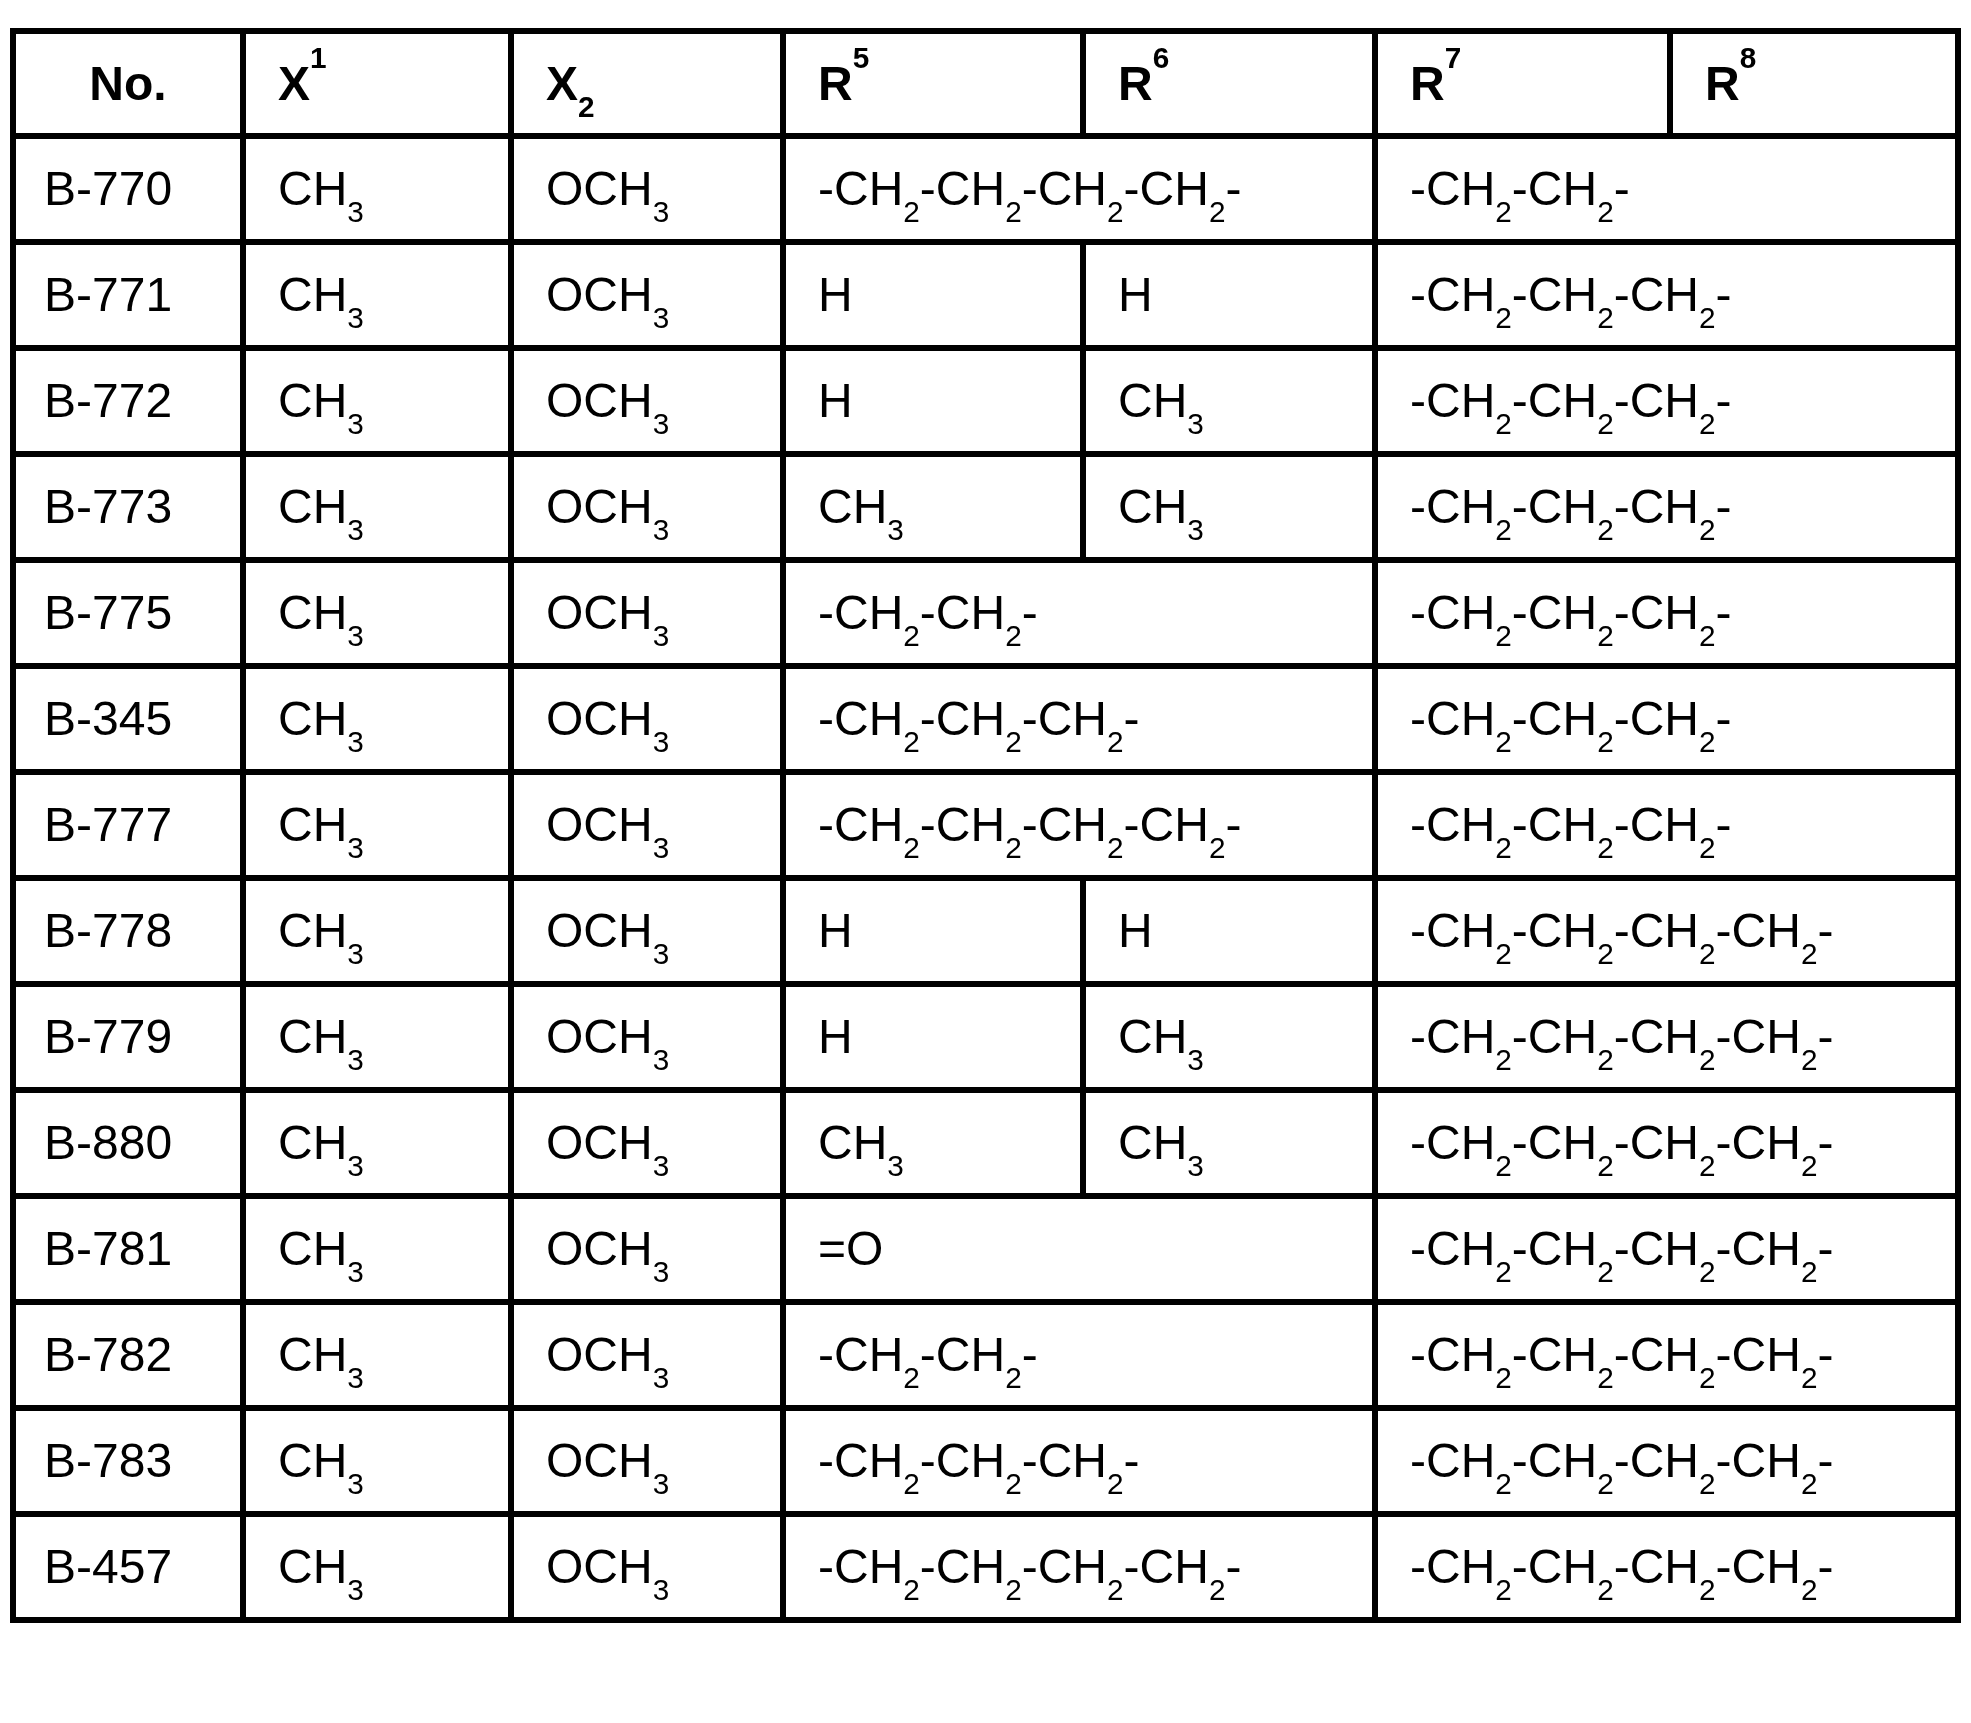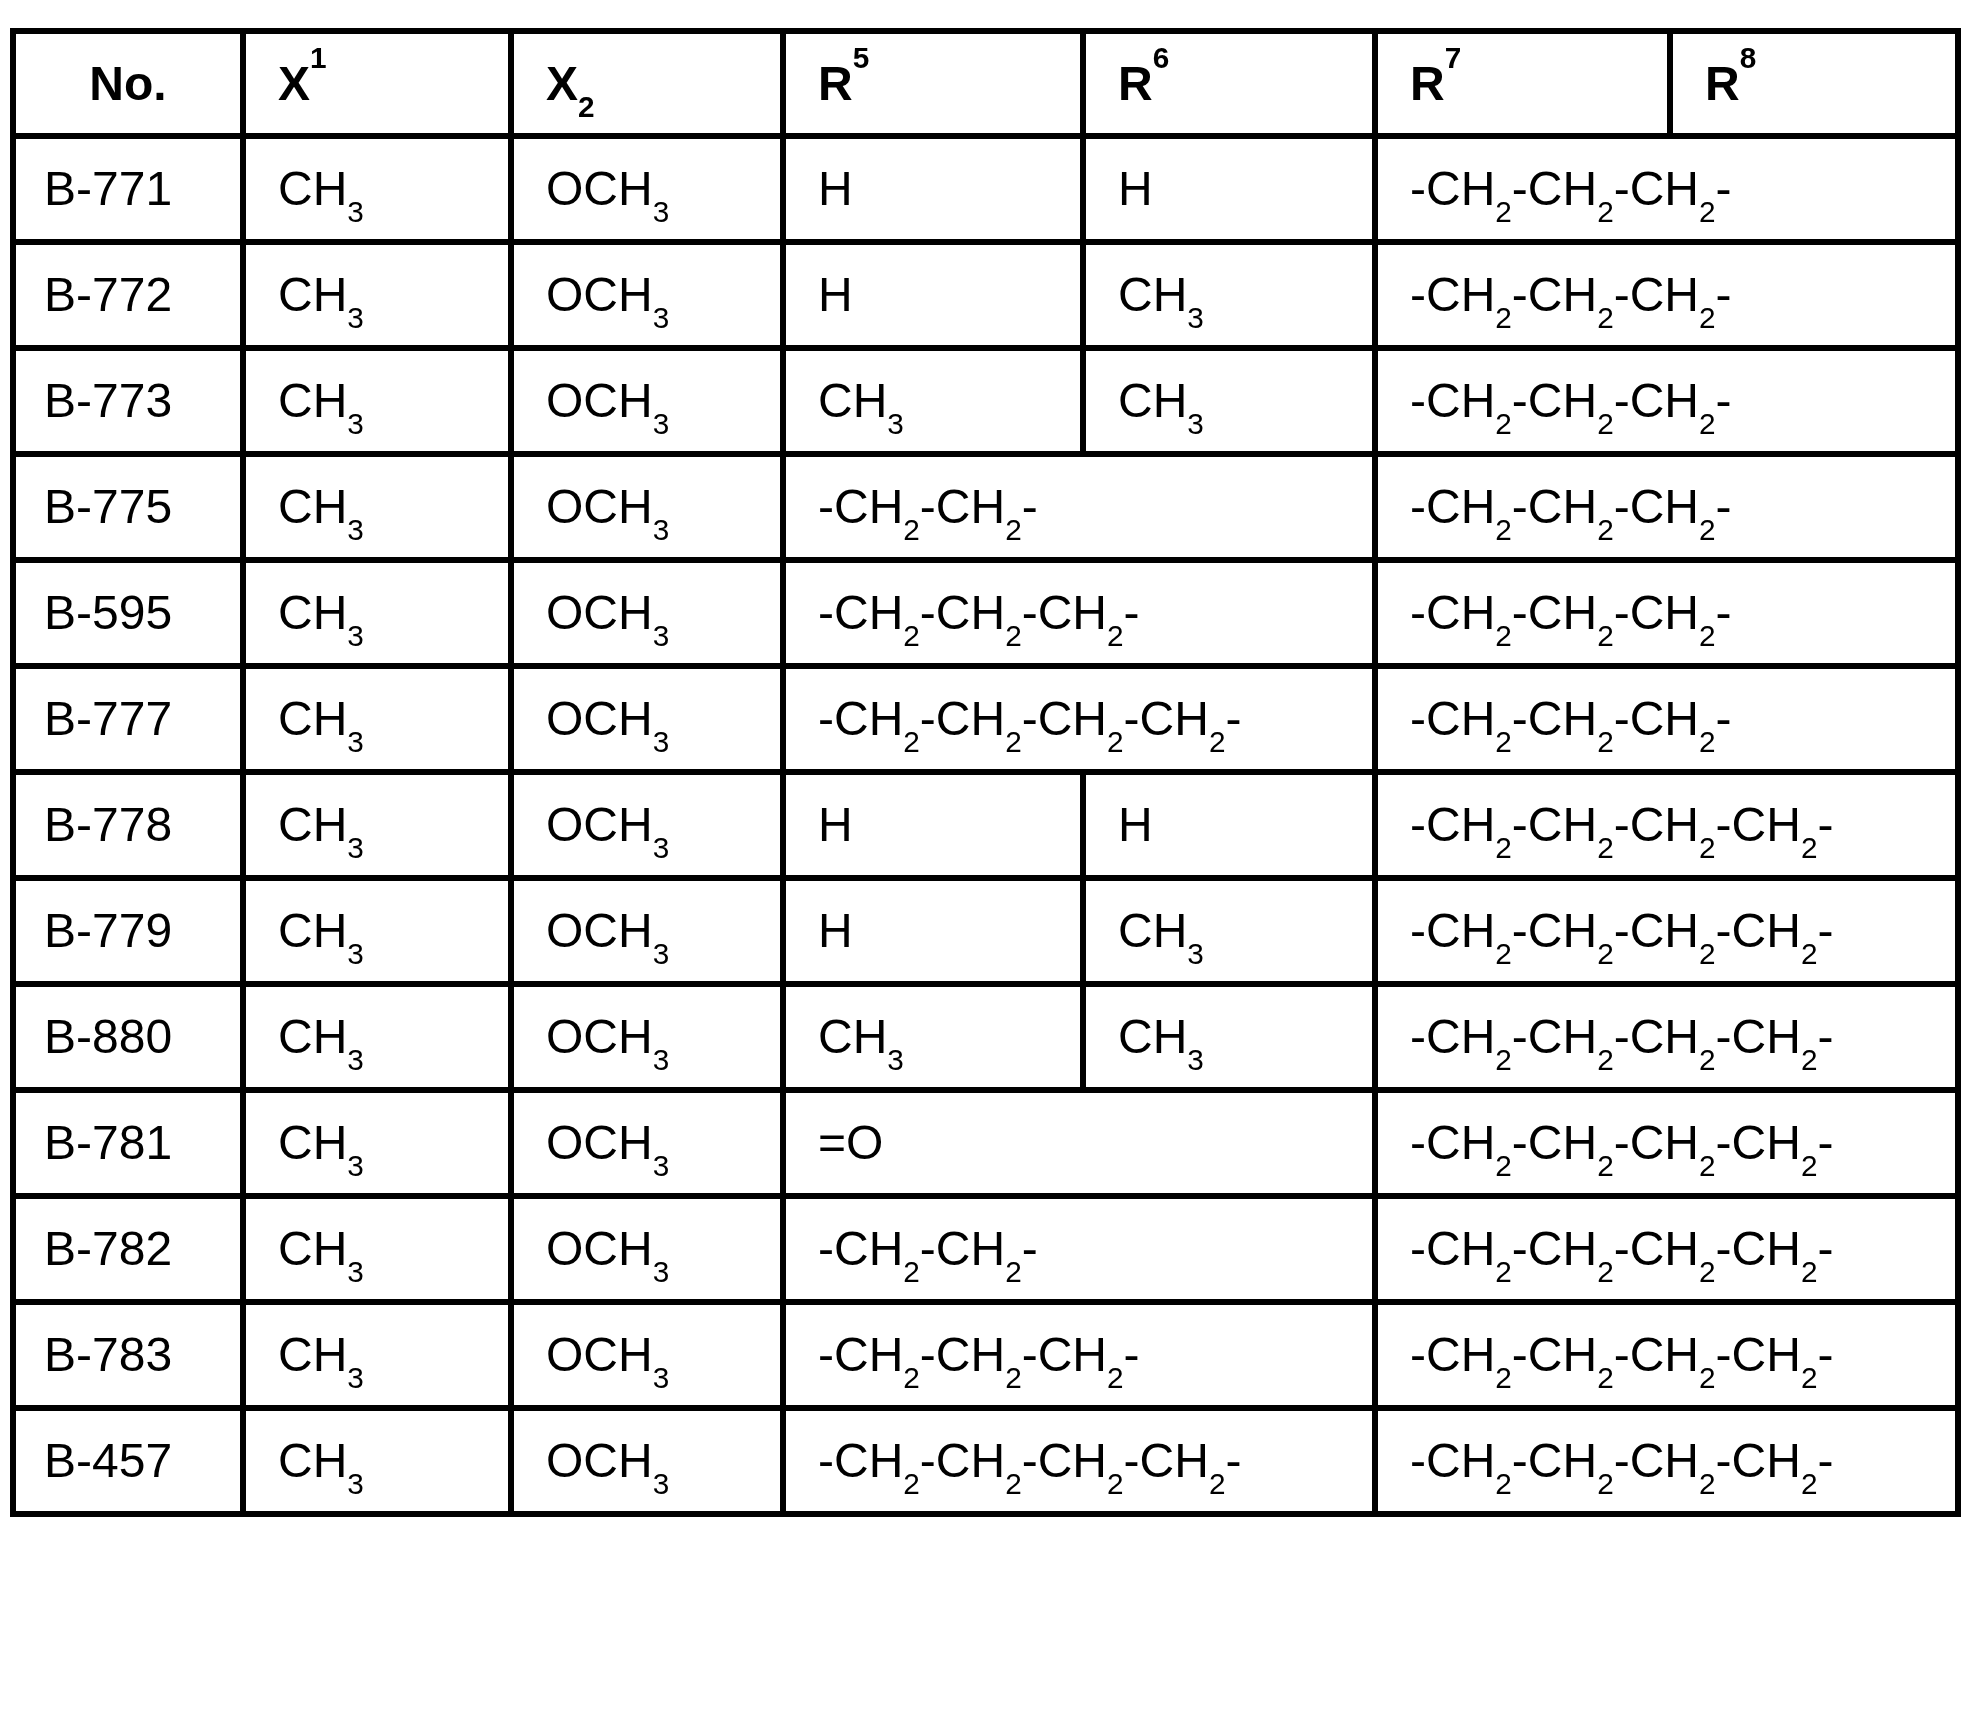--- a/index.html
+++ b/index.html
@@ -78,20 +78,27 @@
       <th><span>X</span><sup>1</sup></th>
       <th><span>X</span><sub>2</sub></th>
       <th><span>R</span><sup>5</sup></th>
       <th><span>R</span><sup>6</sup></th>
       <th><span>R</span><sup>7</sup></th>
       <th><span>R</span><sup>8</sup></th>
     </tr>
   </thead>
   <tbody id="table-body">
       <tr>
+        <td class="no-cell">B-770</td>
+        <td>CH<sub>3</sub></td>
+        <td>OCH<sub>3</sub></td>
+        <td colspan="2">-CH<sub>2</sub>-CH<sub>2</sub>-CH<sub>2</sub>-CH<sub>2</sub>-</td>
+        <td colspan="2">-CH<sub>2</sub>-CH<sub>2</sub>-</td>
+      </tr>
+      <tr>
         <td class="no-cell">B-771</td>
         <td>CH<sub>3</sub></td>
         <td>OCH<sub>3</sub></td>
         <td>H</td>
         <td>H</td>
         <td colspan="2">-CH<sub>2</sub>-CH<sub>2</sub>-CH<sub>2</sub>-</td>
       </tr>
       <tr>
         <td class="no-cell">B-772</td>
         <td>CH<sub>3</sub></td>
@@ -109,21 +116,21 @@
         <td colspan="2">-CH<sub>2</sub>-CH<sub>2</sub>-CH<sub>2</sub>-</td>
       </tr>
       <tr>
         <td class="no-cell">B-775</td>
         <td>CH<sub>3</sub></td>
         <td>OCH<sub>3</sub></td>
         <td colspan="2">-CH<sub>2</sub>-CH<sub>2</sub>-</td>
         <td colspan="2">-CH<sub>2</sub>-CH<sub>2</sub>-CH<sub>2</sub>-</td>
       </tr>
       <tr>
-        <td class="no-cell">B-595</td>
+        <td class="no-cell">B-345</td>
         <td>CH<sub>3</sub></td>
         <td>OCH<sub>3</sub></td>
         <td colspan="2">-CH<sub>2</sub>-CH<sub>2</sub>-CH<sub>2</sub>-</td>
         <td colspan="2">-CH<sub>2</sub>-CH<sub>2</sub>-CH<sub>2</sub>-</td>
       </tr>
       <tr>
         <td class="no-cell">B-777</td>
         <td>CH<sub>3</sub></td>
         <td>OCH<sub>3</sub></td>
         <td colspan="2">-CH<sub>2</sub>-CH<sub>2</sub>-CH<sub>2</sub>-CH<sub>2</sub>-</td>

